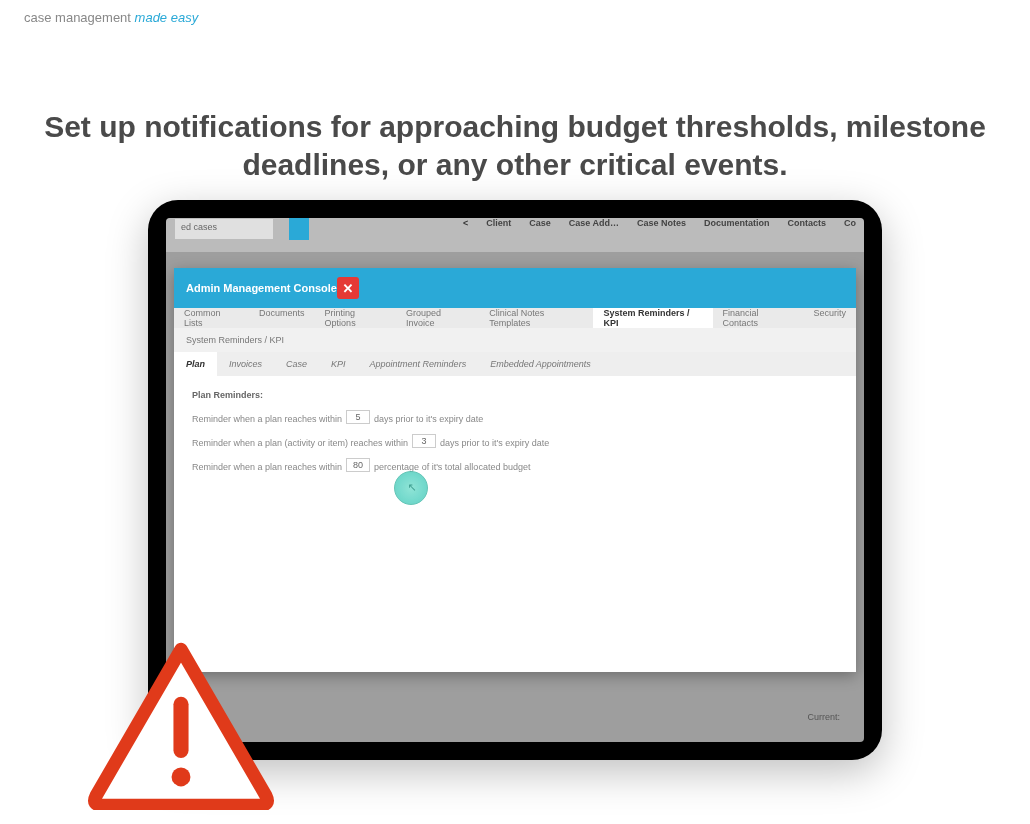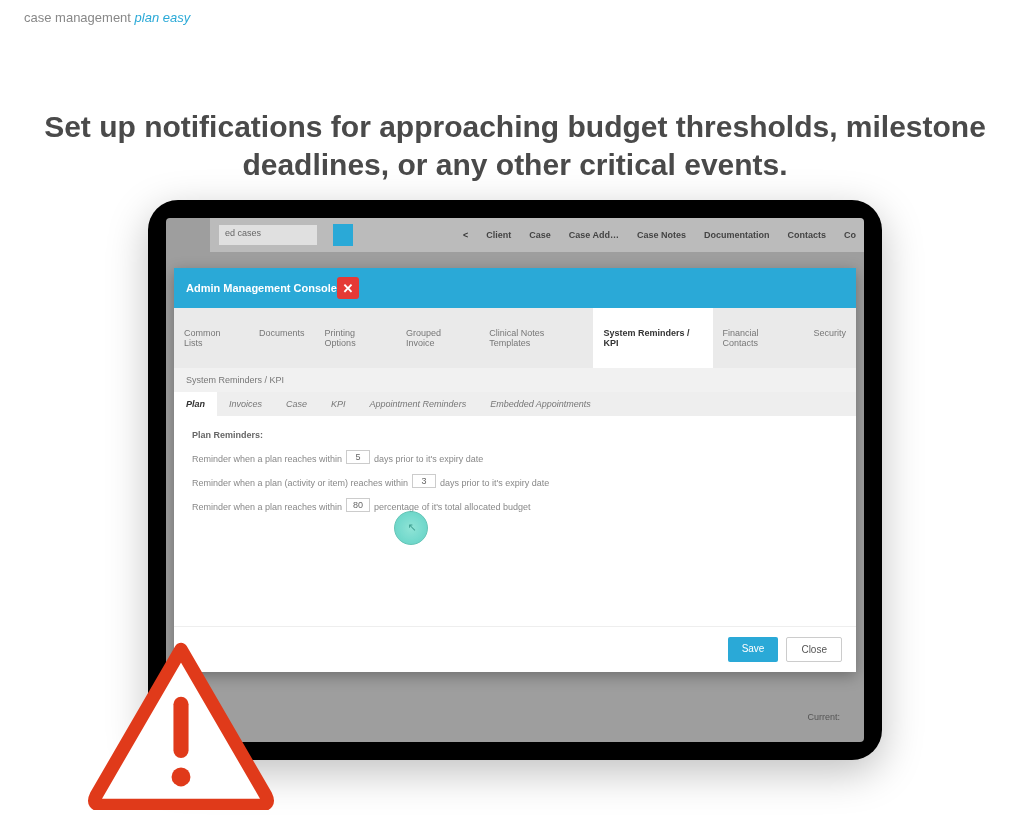--- a/index.html
+++ b/index.html
@@ -76,27 +76,25 @@
     border-radius: 4px;
     position: relative;
     overflow: hidden;
   }
 
   
   .bg-topbar {
     height: 34px;
     background: rgba(255,255,255,0.3);
     display: flex;
-    align-items: center;
     font-size: 10px;
     color: #555;
     padding: 0 8px;
     gap: 18px;
     position: relative;
-    margin-left: 44px;
   }
   .bg-topbar .dd {
     width: 100px;
     height: 22px;
     background: rgba(255,255,255,0.55);
     border: 1px solid #bbb;
     font-size: 9px;
     color: #666;
     padding: 3px 6px;
   }
@@ -152,21 +150,21 @@
     cursor: pointer;
   }
 
   .top-tabs {
     display: flex;
     background: #eaeaea;
     font-size: 9px;
     color: #777;
   }
   .top-tabs .tt {
-    padding: 20px 10px;
+    padding: 0 10px;
     cursor: pointer;
   }
   .top-tabs .tt.active {
     background: #fff;
     color: #333;
     font-weight: 700;
   }
 
   .crumb-bar {
     background: #f1f1f1;
@@ -273,21 +271,21 @@
     width: 190px;
     height: 170px;
   }
   .alert-icon svg { width: 100%; height: 100%; }
 </style>
 </head>
 <body>
 
 <div class="logo-area">
   <div class="logo-tagline">
-    <span>case management </span><span class="easy">plan easy</span>
+    <span>case management </span><span class="easy">made easy</span>
   </div>
 </div>
 
 <div class="headline">Set up notifications for approaching budget thresholds, milestone deadlines, or any other critical events.</div>
 
 <div class="tablet">
   <div class="tablet-screen">
 
     <div class="bg-topbar">
       <div class="dd">ed cases</div>
@@ -351,24 +349,20 @@
           <span>Reminder when a plan reaches within</span>
           <input class="mini" value="80" style="">
           <span>percentage of it's total allocated budget</span>
         </div>
 
         <div class="cursor-indicator">
           <span class="cursor-arrow">↖</span>
         </div>
       </div>
 
-      <div class="modal-footer">
-        <div class="btn btn-primary">Save</div>
-        <div class="btn btn-default">Close</div>
-      </div>
     </div>
 
     <div class="bg-bottom">Current:</div>
 
   </div>
 </div>
 
 <div class="alert-icon">
   <svg viewBox="0 0 200 180">
     <path d="M100 10 L190 165 Q195 175 183 175 L17 175 Q5 175 10 165 Z" fill="#fff" stroke="#e03a1a" stroke-width="14" stroke-linejoin="round"></path>

